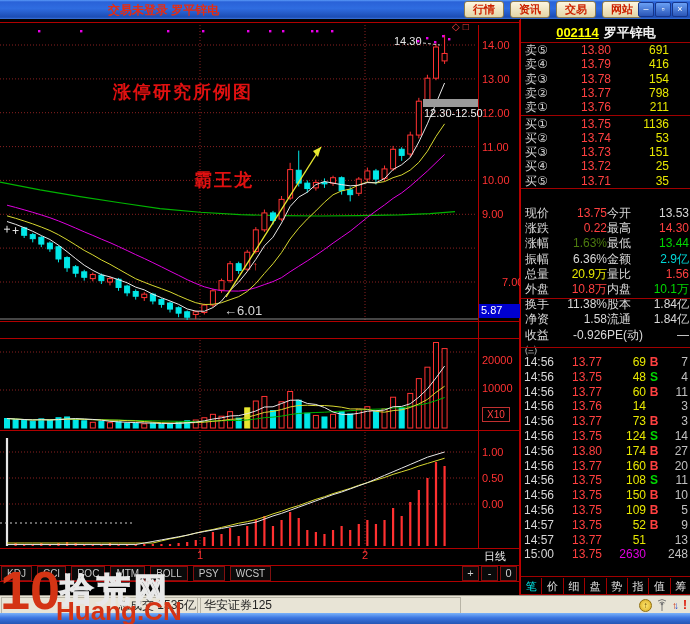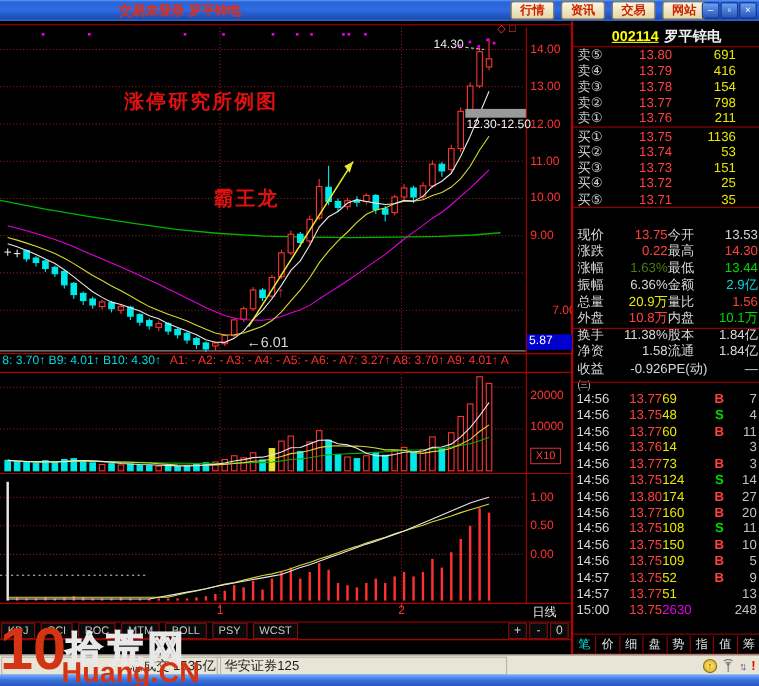--- a/index.html
+++ b/index.html
@@ -57,21 +57,21 @@
   .qrow .prc{color:#ff4040;text-align:right;}
   .qrow .vol{color:#e8e800;text-align:right;}
   .strow{display:grid;grid-template-columns:34px 48px 38px 44px;padding-left:4px;height:15.2px;
     font-size:12px;line-height:15.2px;}
   .strow .lab{color:#d8d8d8;}
   .strow .val{text-align:right;}
   .tkrow{display:grid;grid-template-columns:32px 46px 44px 16px 26px;padding-left:3px;height:14.8px;
     font-size:12px;line-height:14.8px;}
   .tkrow .t{color:#d8d8d8;}
   .tkrow .p{color:#ff4040;text-align:right;}
-  .tkrow .v{color:#e8e800;}
+  .tkrow .v{color:#e8e800;text-align:right;}
   .tkrow .s{text-align:center;font-weight:bold;}
   .tkrow .c{color:#c0c0c0;text-align:right;}
   #qtabs{position:absolute;left:0;top:559px;width:170px;height:16px;display:flex;}
   .qtab{flex:1;border-left:1px solid #a00000;color:#e0e0e0;font-size:11px;text-align:center;
     line-height:16px;}
   .qtab:first-child{border-left:none;color:#00e0e0;}
   
   #statusbar{position:absolute;left:0;top:595px;width:690px;height:18px;background:#e8e4d6;
     border-top:1px solid #9a968a;z-index:10;font-size:12px;color:#222;}
   .sb-seg{position:absolute;top:1px;height:15px;border:1px solid #b8b4a6;line-height:15px;}
@@ -404,23 +404,20 @@
       <div class="red-axis" style="left: 478px; top: 242.1px; padding-left: 44px;">8.00</div>
       <div class="red-axis" style="left: 502px; top: 276px;">7.00</div>
     </div>
   <div class="red-axis" style="left:482px;top:354px;">20000</div>
   <div class="red-axis" style="left:482px;top:382px;">10000</div>
   <div id="x10-box">X10</div>
   <div class="red-axis" style="left:482px;top:446px;">1.00</div>
   <div class="red-axis" style="left:482px;top:472px;">0.50</div>
   <div class="red-axis" style="left:482px;top:498px;">0.00</div>
 
-  <div id="ind-row">
-    <span class="b">8: 3.70↑  B9: 4.01↑  B10: 4.30↑</span><span class="a">A1: -  A2: -  A3: -  A4: -  A5: -  A6: -  A7: 3.27↑  A8: 3.70↑  A9: 4.01↑  A</span>
-  </div>
 
   <div class="xlab" style="left:197px;">1</div>
   <div class="xlab" style="left:362px;">2</div>
   <div id="period-label">日线</div>
 
   <div id="indtabs">
       <div class="indtab">KDJ</div>
       <div class="indtab">CCI</div>
       <div class="indtab">ROC</div>
       <div class="indtab">MTM</div>

